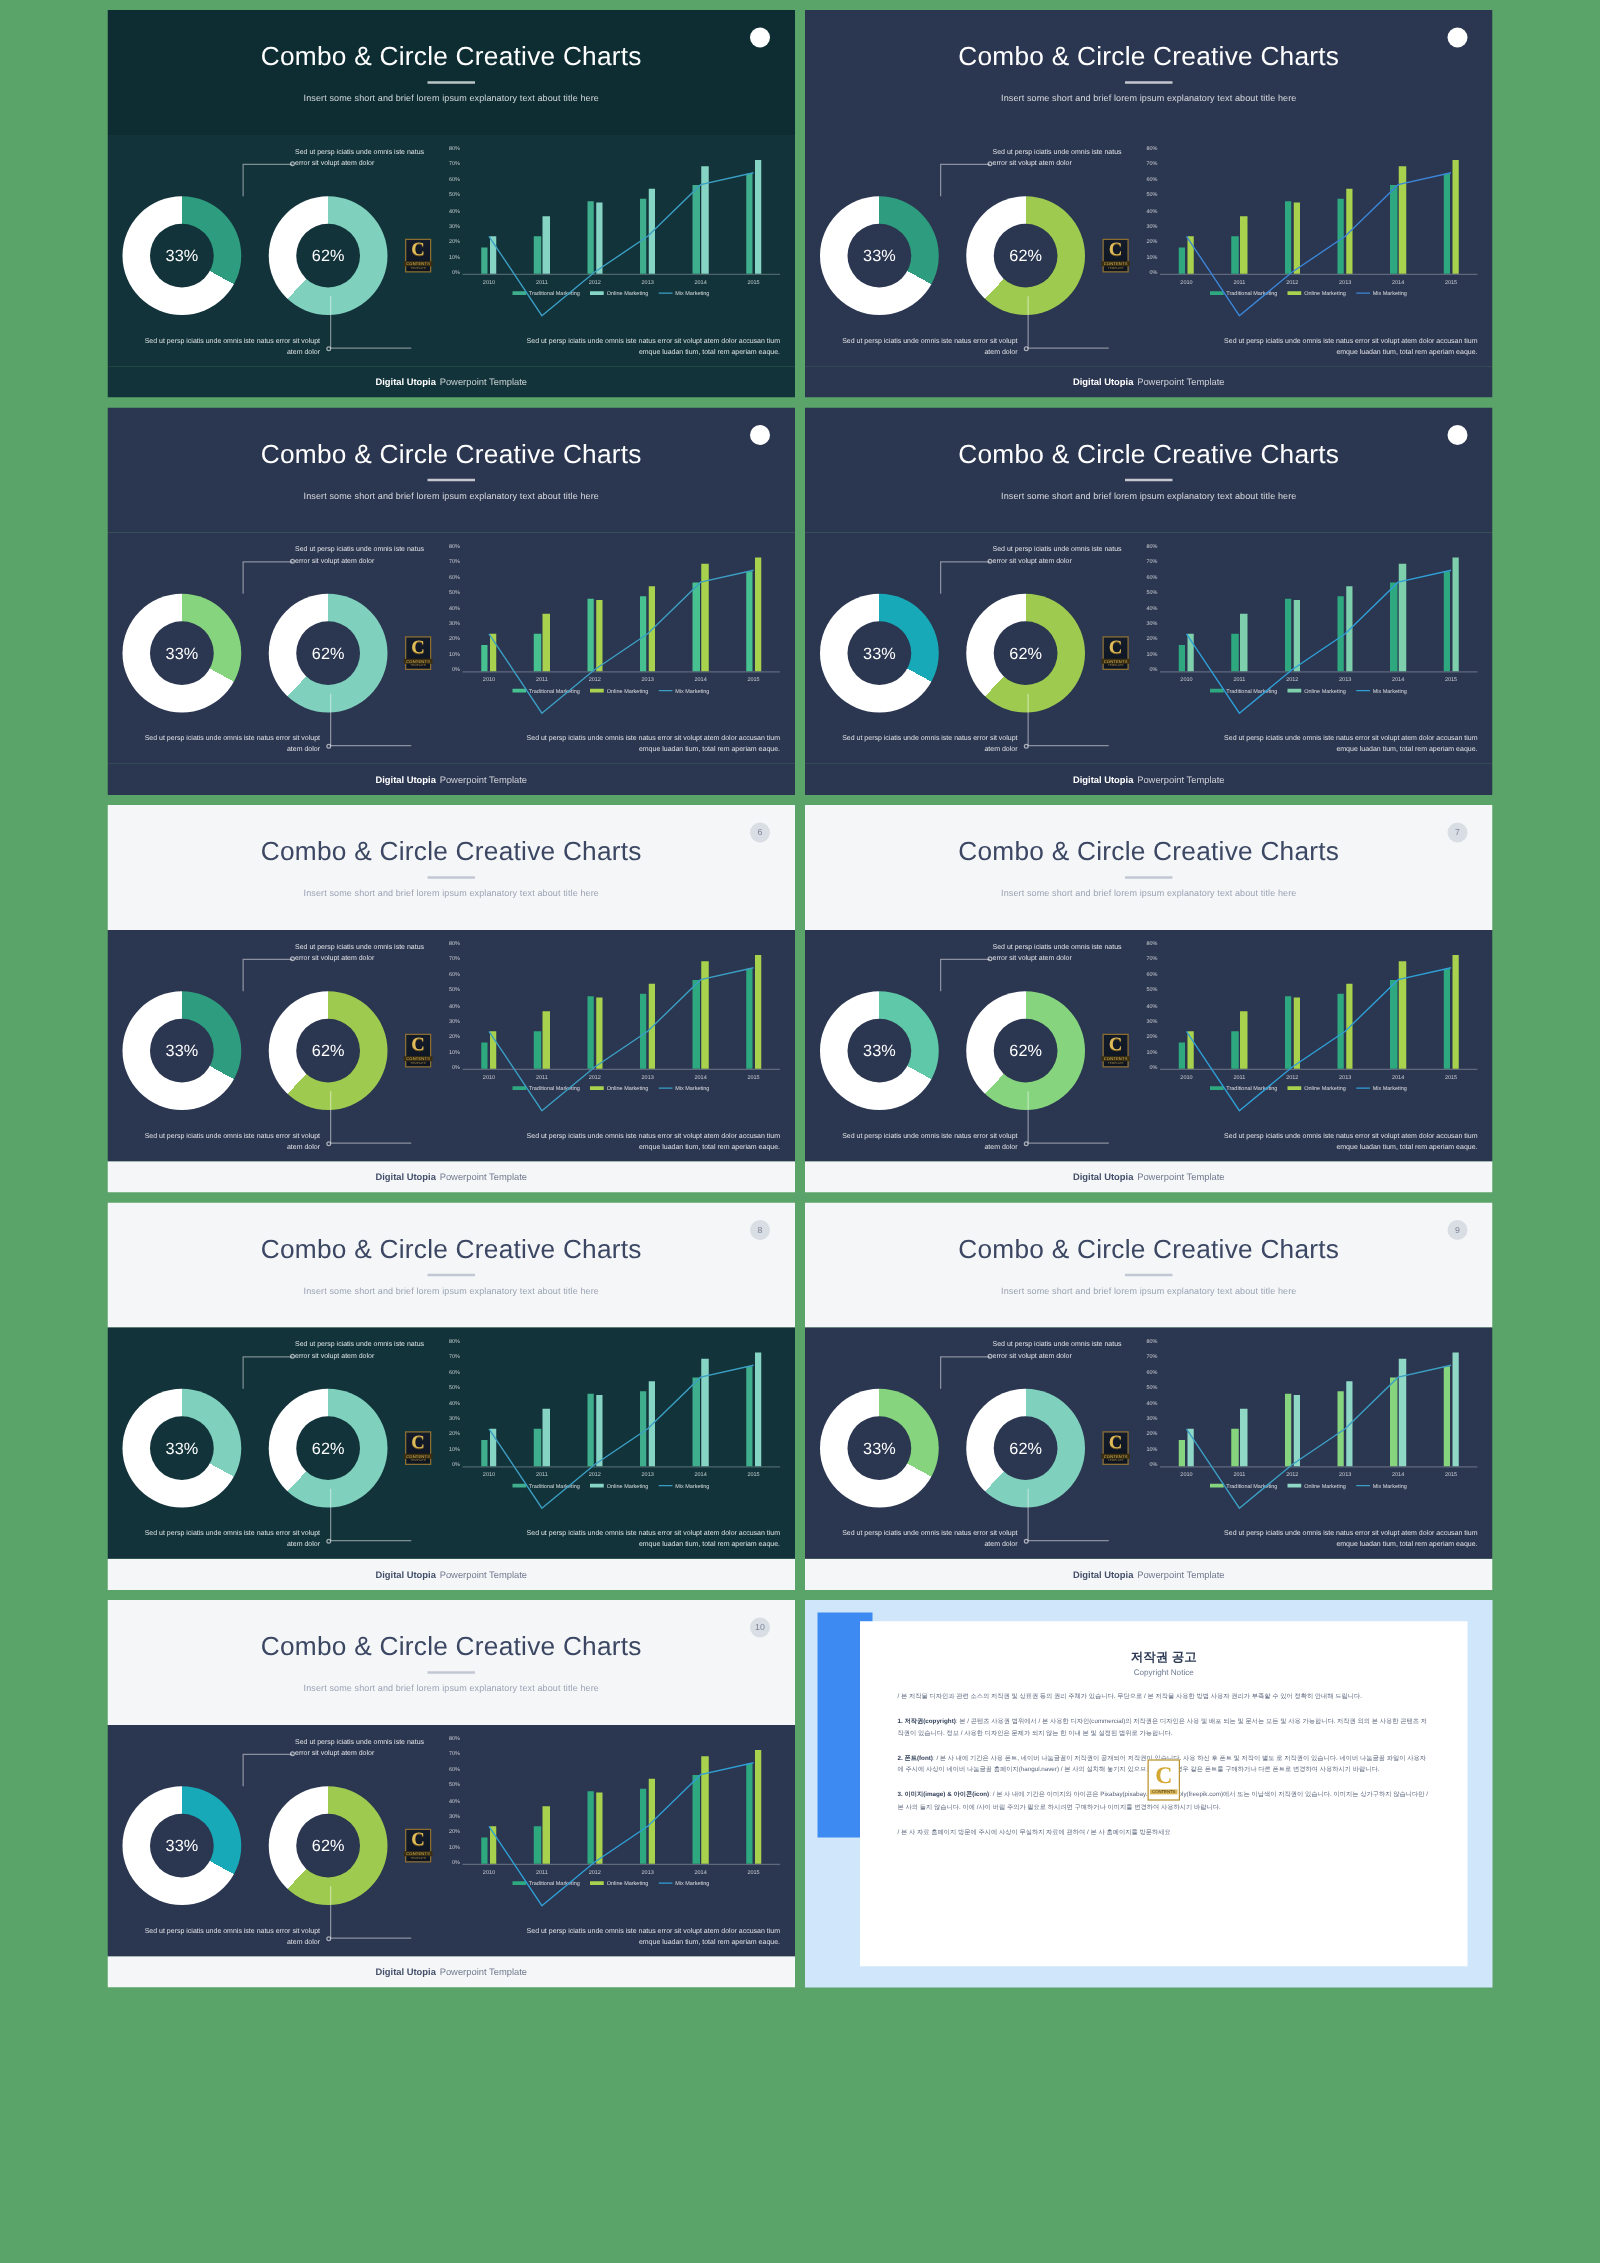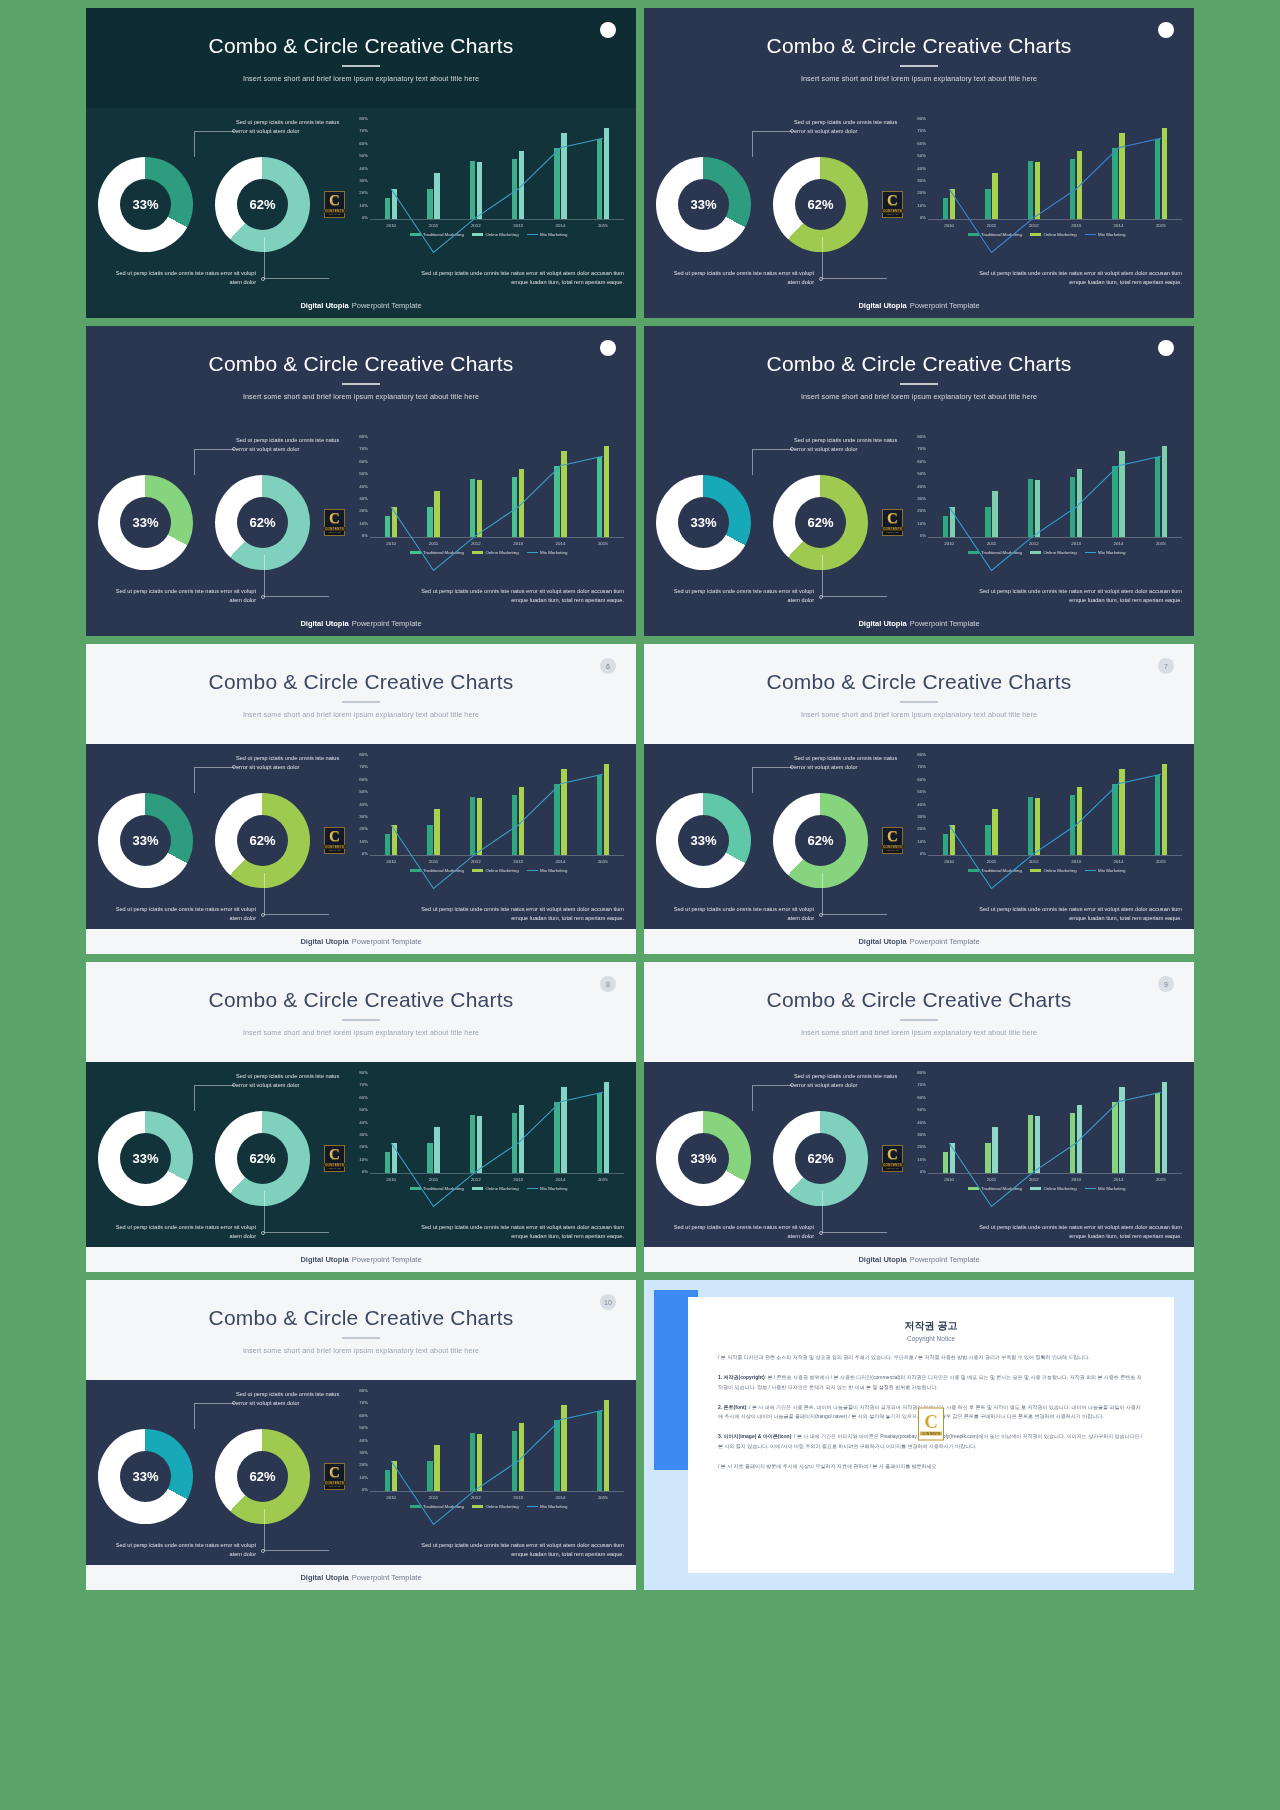--- a/index.html
+++ b/index.html
@@ -38,21 +38,21 @@
 
   
   .charts-row { display:flex; align-items:center; height:100%; padding: 8px 12px 0; gap: 0; }
   .donut-wrap { position:relative; width: 95px; height: 95px; flex:none; }
   .donut { width:95px; height:95px; border-radius:50%; }
   .donut::after {
     content:""; position:absolute; left:22px; top:22px; width:51px; height:51px;
     border-radius:50%;
   }
   .donut-val { position:absolute; inset:0; display:flex; align-items:center; justify-content:center;
-               font-size:13px; font-weight:700; color:#fff; z-index:2; }
+               font-size:13px; font-weight:400; color:#fff; z-index:2; }
 
   
   .callout { position:absolute; font-size:5.6px; line-height:1.55; white-space:pre-line; }
   .leader { position:absolute; border-color: rgba(255,255,255,.45); }
   .knob { position:absolute; width:4px; height:4px; border-radius:50%;
           border:1px solid rgba(255,255,255,.6); }
 
   
   .badge { width:21px; height:27px; border:1px solid #8b6d2f; display:flex; flex-direction:column;
            align-items:center; justify-content:center; flex:none;

